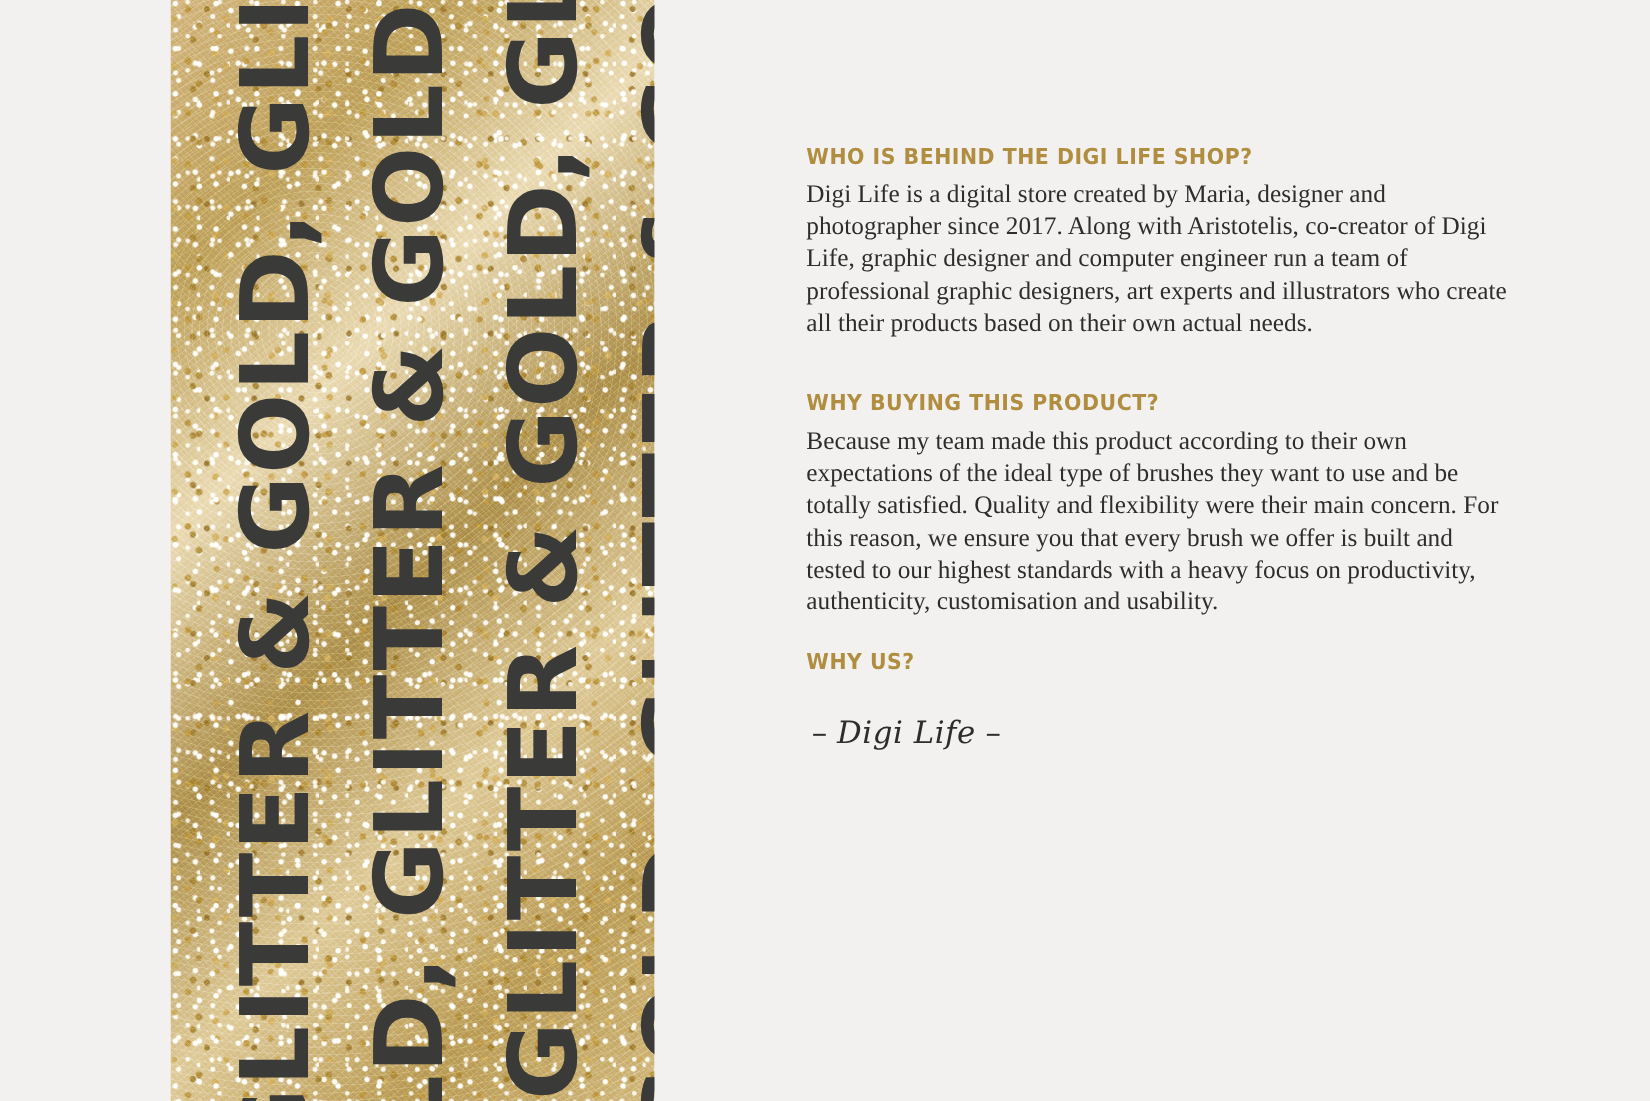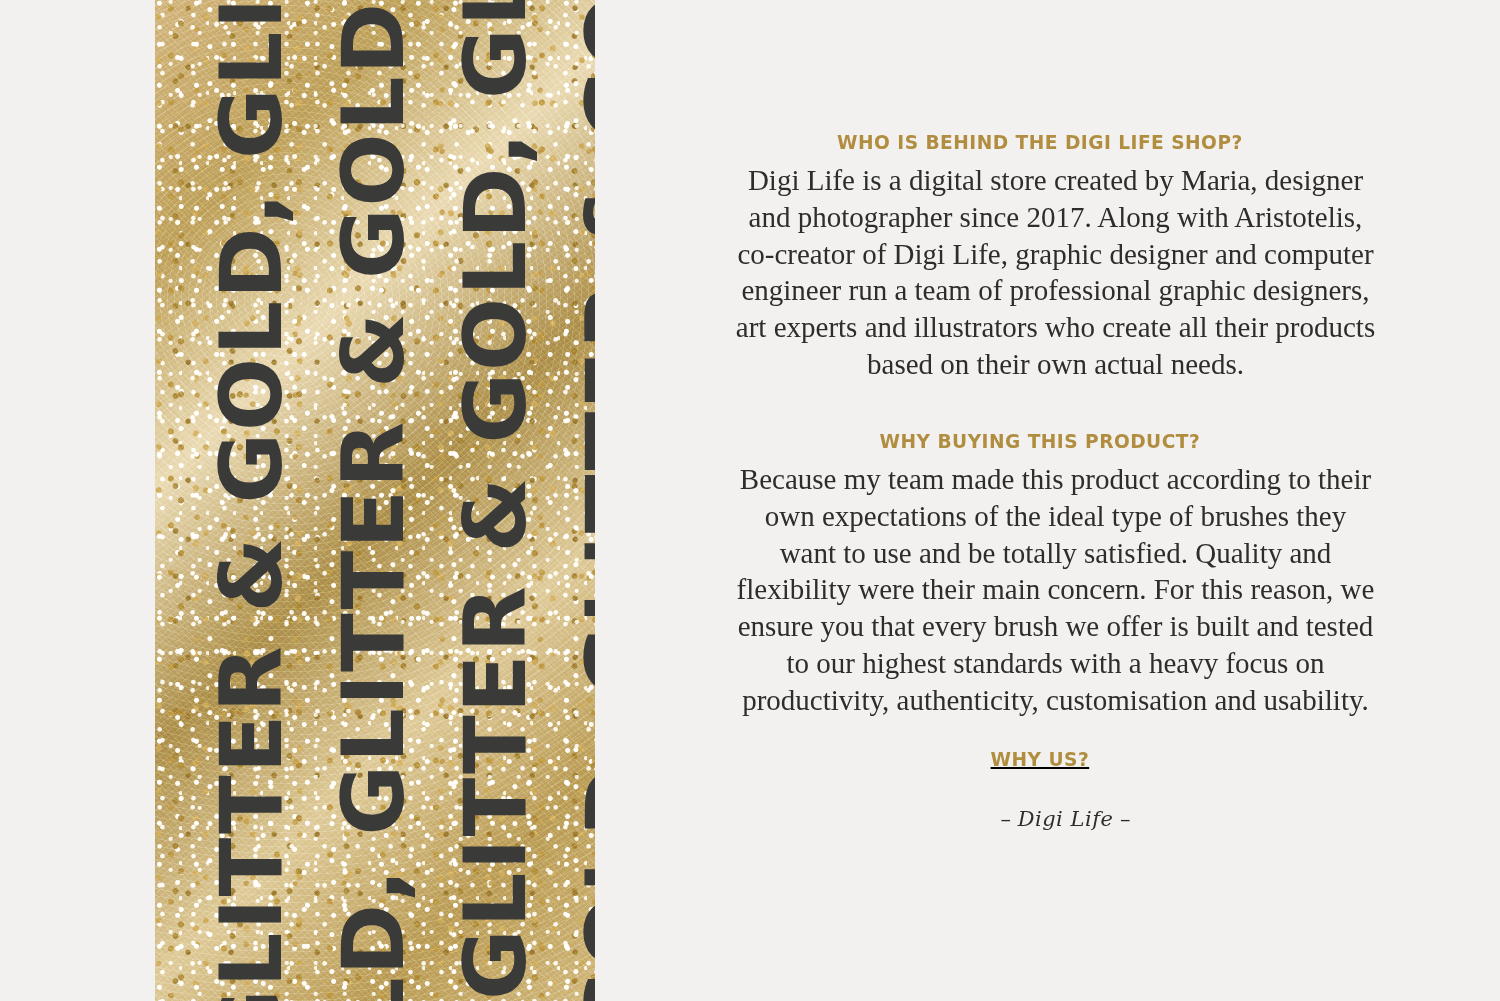--- a/index.html
+++ b/index.html
@@ -136,53 +136,52 @@
     background: #f2f1ef;
     z-index: 1;
   }
 
   
   .content {
     position: absolute;
     left: 733px;
     top: 130px;
     width: 660px;
-    text-align: center;
   }
 
   .sec-head {
     font-family: "DejaVu Sans", "Liberation Sans", sans-serif;
     font-weight: 700;
     font-size: 20px;
     letter-spacing: 0.5px;
     color: #b08d3f;
     text-transform: uppercase;
     transform: scaleX(0.93);
     transform-origin: left center;
     margin: 0 0 8px 0;
   }
 
   .sec-body {
     font-family: "Liberation Serif", serif;
-    font-size: 29px;
+    font-size: 23px;
     line-height: 1.27;
     color: #2d2d2b;
     margin: 0 0 28px 0;
     max-width: 645px;
   }
 
   .block-2 { margin-top: 46px; }
-  .block-3 { margin-top: 18px; text-decoration: underline; }
+  .block-3 { margin-top: 18px; }
 
   .signature {
     margin-top: 36px;
     margin-left: 5px;
     font-family: "DejaVu Serif", serif;
     font-style: italic;
-    font-size: 21px;
+    font-size: 28px;
     color: #2d2d2b;
     letter-spacing: 0.5px;
   }
   .signature .dash { font-style: normal; letter-spacing: 0; }
 </style>
 </head>
 <body>
 
 <div class="page">
 

